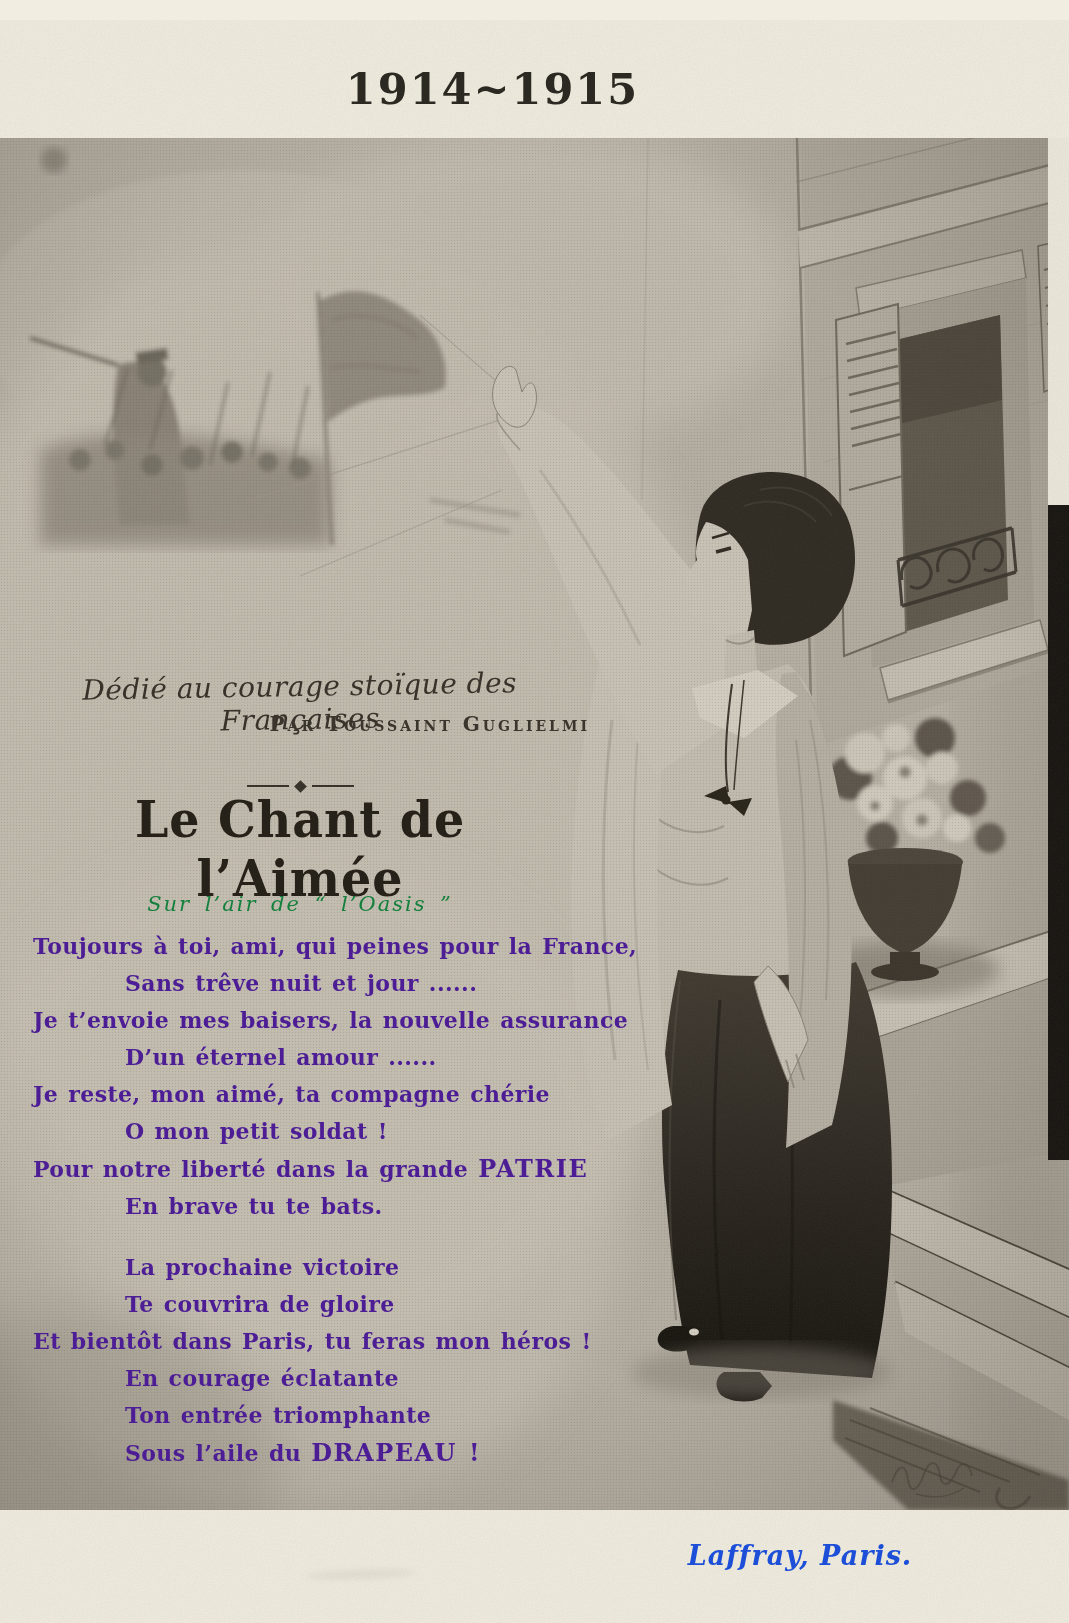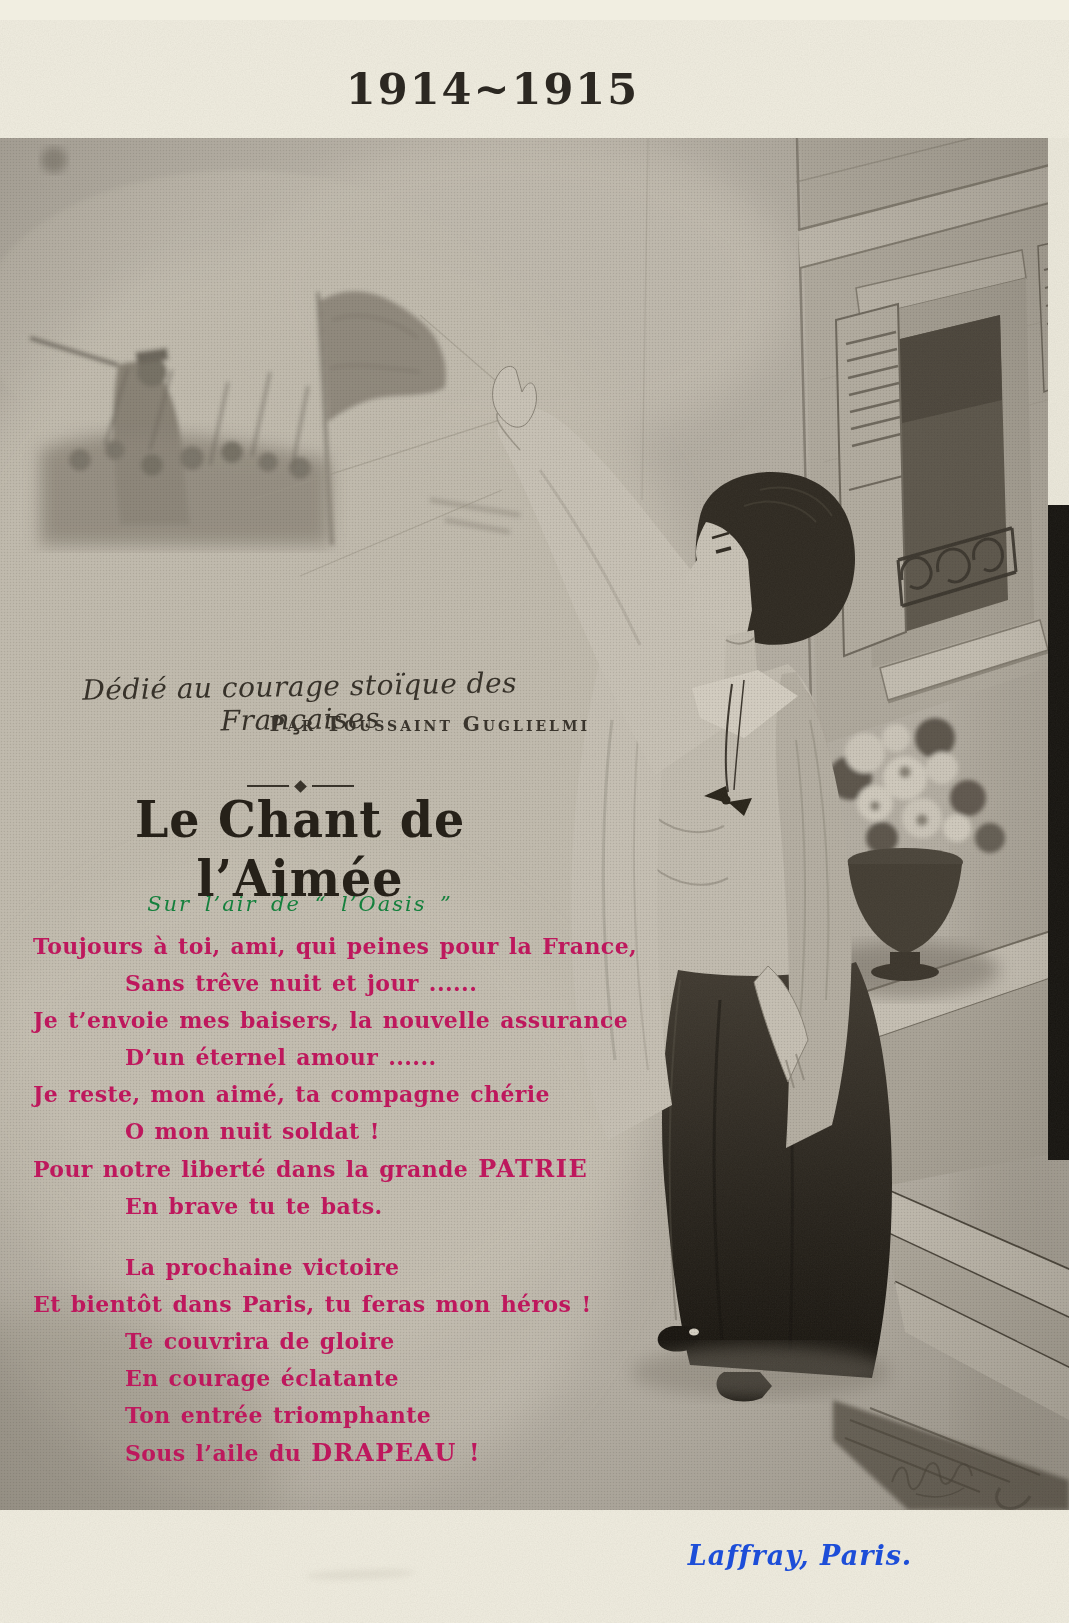--- a/index.html
+++ b/index.html
@@ -36,21 +36,21 @@
     left:10px;top:770px;width:580px;text-align:center;
     font-size:50px;font-weight:700;letter-spacing:1px;color:#262119;
     transform:scaleX(.95);
   }
   .air{
     left:10px;top:872px;width:580px;text-align:center;
     font-style:italic;font-size:21px;letter-spacing:2px;word-spacing:5px;color:#15803d;
   }
   .poem{
     left:33px;top:908px;width:585px;
-    font-size:22px;font-weight:700;letter-spacing:.4px;word-spacing:2px;color:#be185d;
+    font-size:22px;font-weight:700;letter-spacing:.4px;word-spacing:2px;color:#4c1d95;
   }
   .poem .line{line-height:37px;white-space:nowrap;}
   .poem .line.indent{padding-left:92px;}
   .poem .stanza2{margin-top:24px;}
   .poem strong{font-size:24px;letter-spacing:1.5px;font-weight:700;}
   .poem em{font-style:italic;font-weight:400;letter-spacing:2px;padding-left:14px;}
   .publisher{
     left:600px;top:1520px;width:400px;text-align:center;
     font-size:27px;font-weight:700;font-style:italic;color:#1d4ed8;letter-spacing:1px;
   }
@@ -349,33 +349,33 @@
         <div class="line"><span>Toujours à toi, ami, qui peines pour la France,</span></div>
 
         <div class="line indent"><span>Sans trêve nuit et jour ......</span></div>
 
         <div class="line"><span>Je t’envoie mes baisers, la nouvelle assurance</span></div>
 
         <div class="line indent"><span>D’un éternel amour ......</span></div>
 
         <div class="line"><span>Je reste, mon aimé, ta compagne chérie</span></div>
 
-        <div class="line indent"><span>O mon nuit soldat !</span></div>
+        <div class="line indent"><span>O mon petit soldat !</span></div>
 
         <div class="line"><span>Pour notre liberté dans la grande </span><strong>PATRIE</strong></div>
 
         <div class="line indent"><span>En brave tu te bats.</span></div>
       </div>
     <div class="stanza stanza2">
 
         <div class="line indent"><span>La prochaine victoire</span></div>
 
+        <div class="line indent"><span>Te couvrira de gloire</span></div>
+
         <div class="line"><span>Et bientôt dans Paris, tu feras mon héros !</span></div>
-
-        <div class="line indent"><span>Te couvrira de gloire</span></div>
 
         <div class="line indent"><span>En courage éclatante</span></div>
 
         <div class="line indent"><span>Ton entrée triomphante</span></div>
 
 
         <div class="line indent"><span>Sous l’aile du </span><strong>DRAPEAU !</strong></div>
       </div>
   </div>
 

